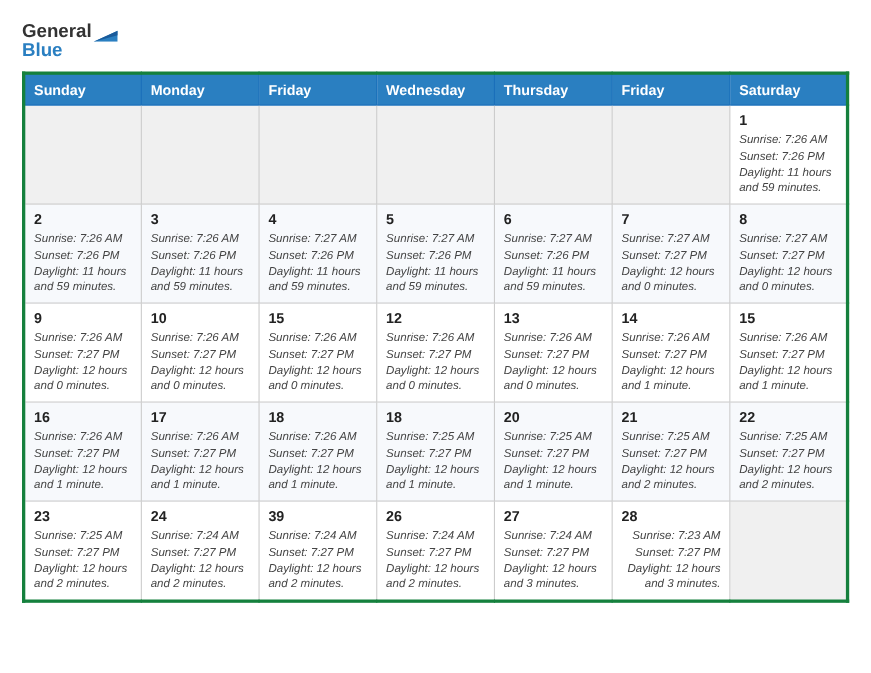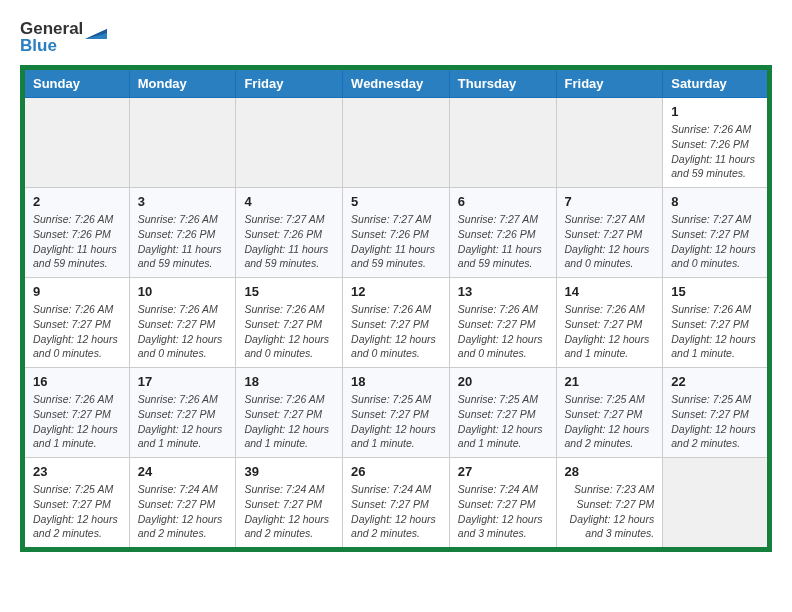--- a/index.html
+++ b/index.html
@@ -29,21 +29,21 @@
       font-weight: bold;
       color: #333;
     }
     .location-title {
       font-size: 16px;
       color: #555;
     }
     .calendar {
       width: 100%;
       border-collapse: collapse;
-      border: 5px solid #15803d;
+      border: 3px solid #15803d;
     }
     .calendar th {
       background-color: #2a7fc1;
       color: #fff;
       font-size: 13px;
       font-weight: bold;
       padding: 6px 8px;
       text-align: left;
       border: 1px solid #1a6fba;
     }
@@ -76,21 +76,21 @@
     .empty-cell {
       background: #f0f0f0 !important;
     }
   </style>
 </head>
 <body>
 
 <div class="header-section">
   <div class="logo">
   <div style="display:flex;flex-direction:column;line-height:1.1;">
-    <div style="display:flex;align-items:flex-end;gap:2px;">
+    <div style="display:flex;align-items:flex-start;gap:2px;">
       <span style="font-size:17px;font-weight:bold;color:#333;">General</span>
       <svg width="22" height="18" viewBox="0 0 22 18">
         <polygon points="0,18 22,8 22,18" fill="#2a7fc1"></polygon>
         <polygon points="0,18 22,8 22,12" fill="#1a5a9a"></polygon>
       </svg>
     </div>
     <span style="font-size:17px;font-weight:bold;color:#2a7fc1;margin-top:-2px;">Blue</span>
   </div>
 </div>
   <div class="title-section">

